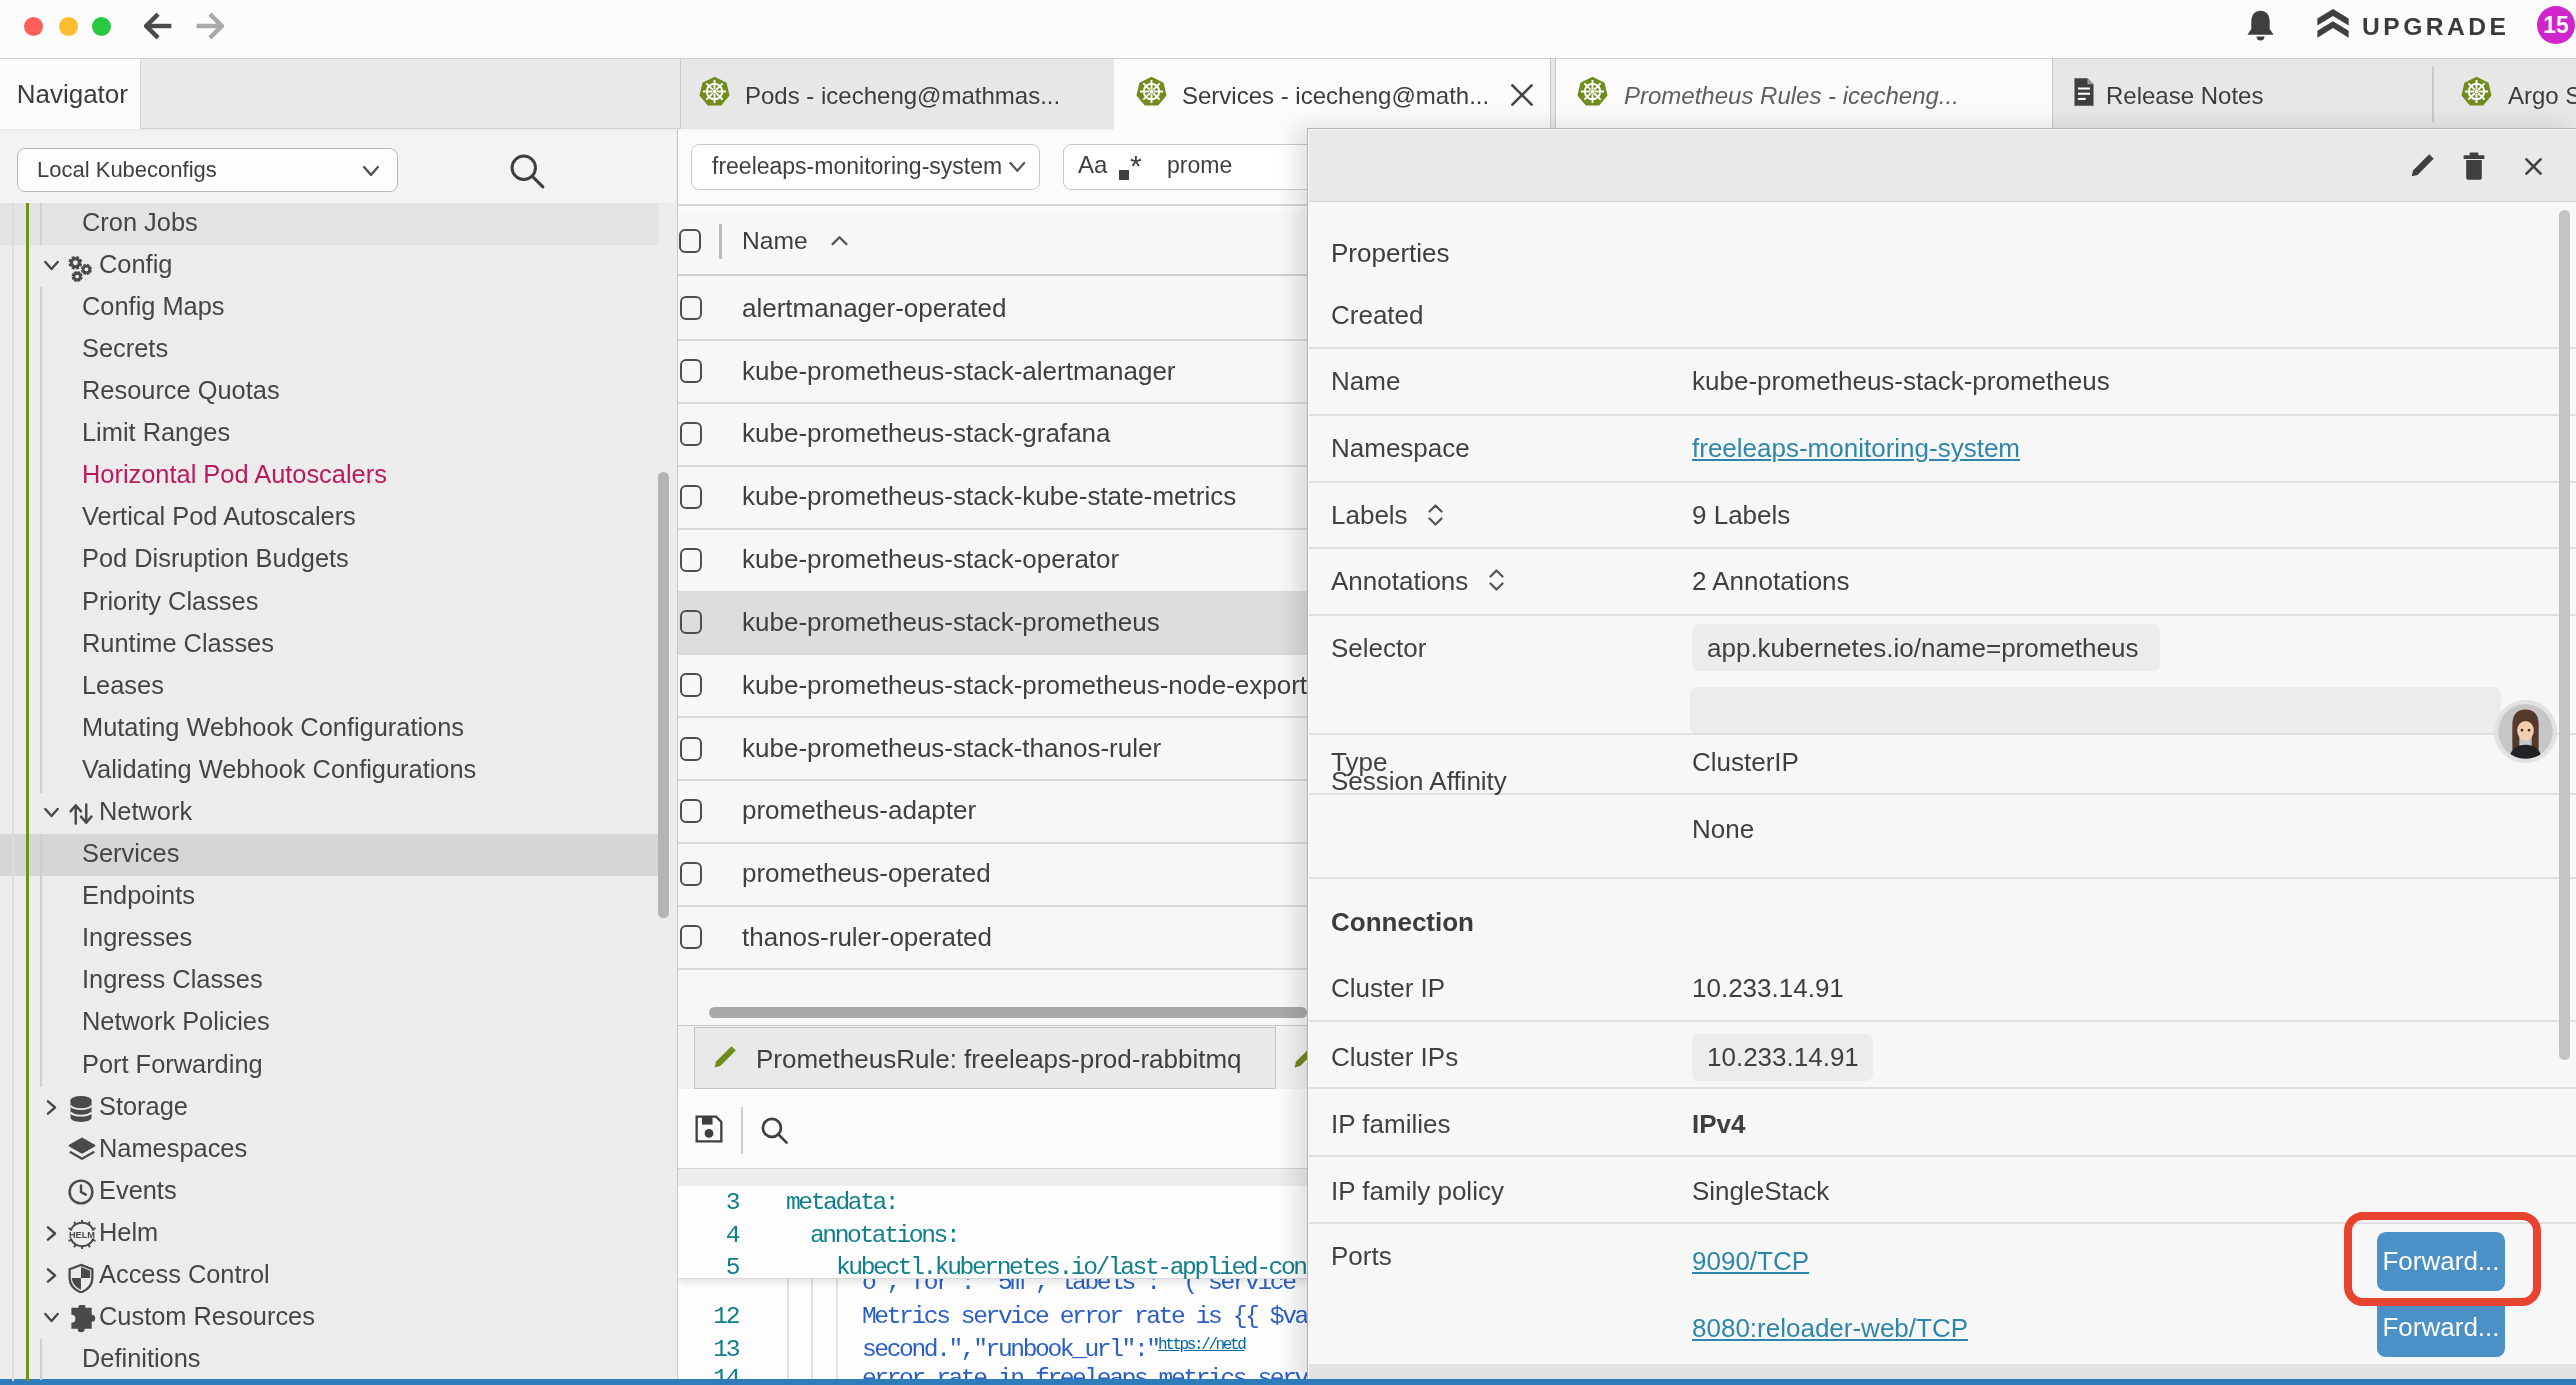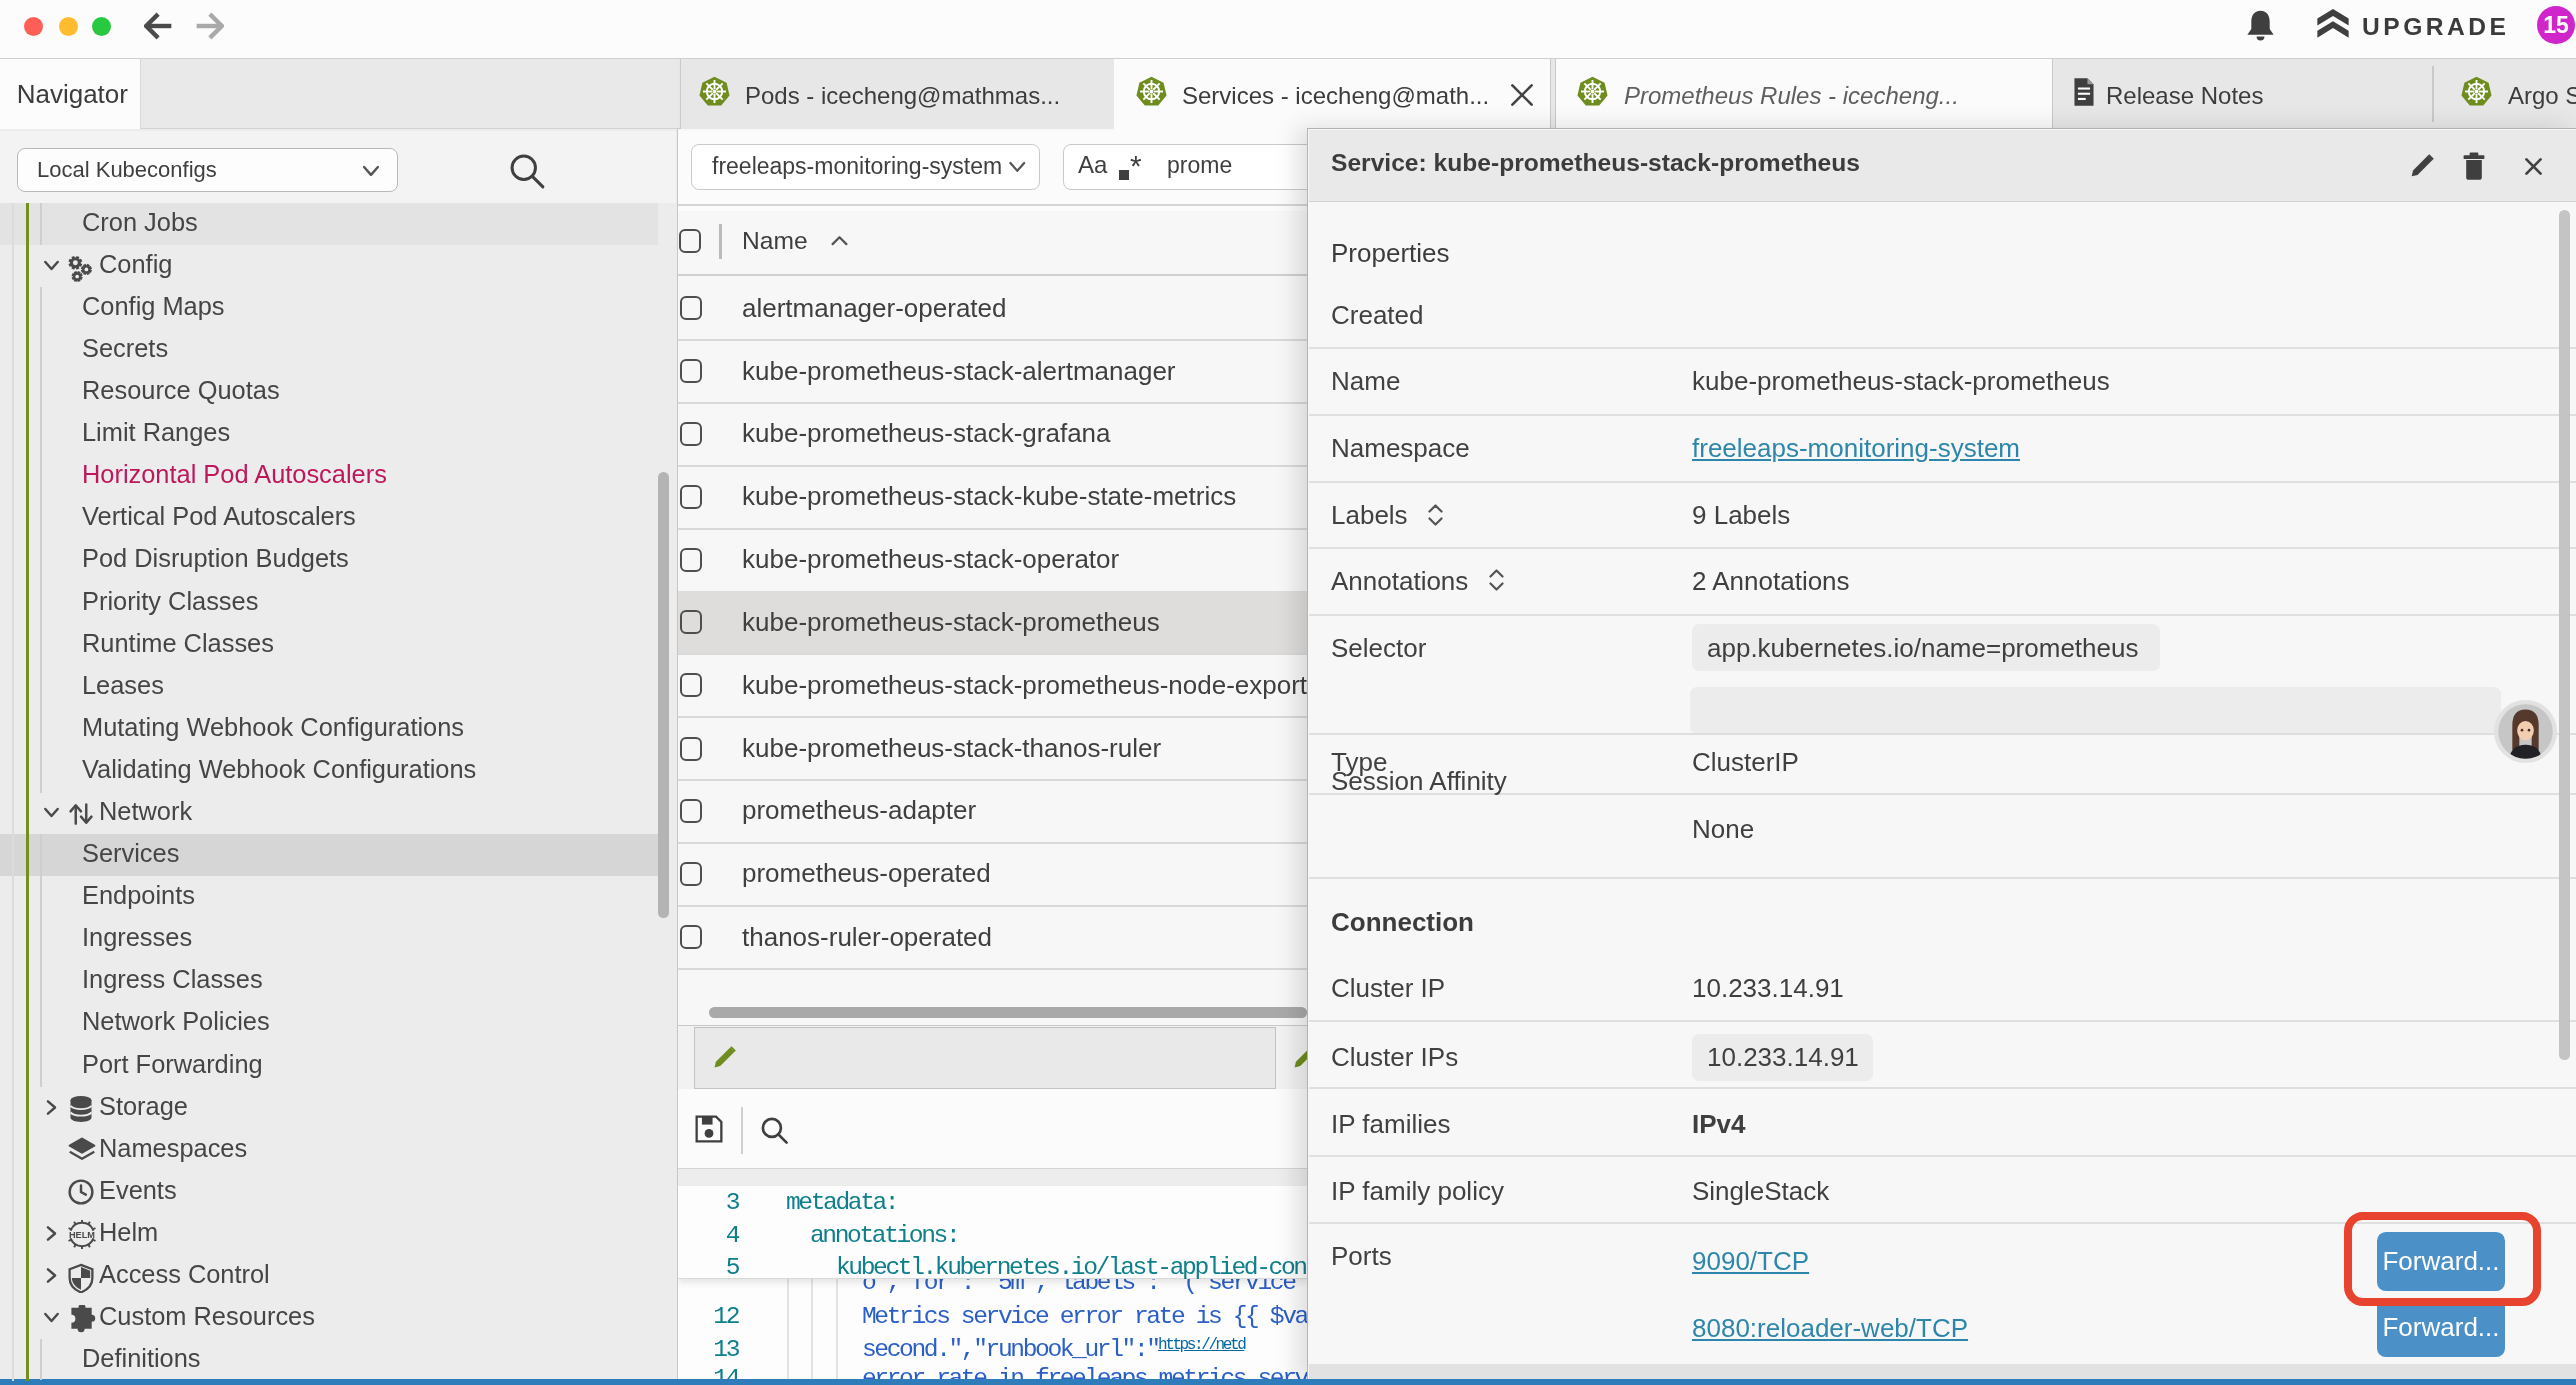--- a/index.html
+++ b/index.html
@@ -322,20 +322,21 @@
 <div class="hline" style="left:678px;top:968px;width:630px"></div>
 <div class="abs" style="left:709px;top:1007px;width:598px;height:10.5px;background:#a9a9a9;border-radius:5.3px"></div>
 <div class="abs" style="left:678px;top:1025px;width:630px;height:64px;background:#f2f2f2;border-top:1.8px solid #c9c9c9"></div>
 <div class="abs" style="left:694px;top:1027px;width:582px;height:62px;background:#e9e9e9;border:1.8px solid #c3c3c3"></div>
 <div class="abs" style="left:712px;top:1044px"><svg style="" width="26" height="26" viewBox="0 0 30 30">
         <g transform="scale(1.0)">
           <path d="M3 27 L4.5 20.5 L21 4 L26 9 L9.5 25.5 Z" fill="#6f8c1f"></path>
           <path d="M22.5 2.5 L27.5 7.5 L25.9 9.1 L20.9 4.1 Z" fill="#6f8c1f"></path>
         </g>
       </svg></div>
+<div class="txt" style="left:756px;top:1044px;font-size:26px;color:#3f3f3f">PrometheusRule: freeleaps-prod-rabbitmq</div>
 <div class="abs" style="left:1292px;top:1044px"><svg style="" width="26" height="26" viewBox="0 0 30 30">
         <g transform="scale(1.0)">
           <path d="M3 27 L4.5 20.5 L21 4 L26 9 L9.5 25.5 Z" fill="#6f8c1f"></path>
           <path d="M22.5 2.5 L27.5 7.5 L25.9 9.1 L20.9 4.1 Z" fill="#6f8c1f"></path>
         </g>
       </svg></div>
 <div class="abs" style="left:678px;top:1089px;width:630px;height:80px;background:#fbfbfb;border-bottom:1.8px solid #d5d5d5"></div>
 <div class="abs" style="left:694px;top:1114px"><svg style="" width="30" height="30" viewBox="0 0 34 34">
         <path d="M3 3 h22 l6 6 v22 h-28 z" fill="none" stroke="#3f3f3f" stroke-width="2.6"></path>
         <rect x="9" y="3" width="12" height="9" fill="#3f3f3f"></rect>
@@ -362,21 +363,20 @@
       <div class="abs" style="left:0;top:0;width:630px;height:93px;background:#fdfdfd;border-bottom:1.8px solid #d9d9d9;box-shadow:0 4.4px 7px rgba(0,0,0,0.10)"></div>
       <div class="txt" style="left:0;top:2.6px;width:60px;text-align:right;font-family:'Liberation Mono',monospace;font-size:24.6px;letter-spacing:-2.4px;white-space:pre;color:#0e7f8b">3</div>
       <div class="txt" style="left:108px;top:2.6px;font-family:'Liberation Mono',monospace;font-size:24.6px;letter-spacing:-2.4px;white-space:pre;color:#0e7f8b;">metadata:</div>
       <div class="txt" style="left:0;top:36px;width:60px;text-align:right;font-family:'Liberation Mono',monospace;font-size:24.6px;letter-spacing:-2.4px;white-space:pre;color:#0e7f8b">4</div>
       <div class="txt" style="left:132px;top:36px;font-family:'Liberation Mono',monospace;font-size:24.6px;letter-spacing:-2.4px;white-space:pre;color:#0e7f8b;">annotations:</div>
       <div class="txt" style="left:0;top:68px;width:60px;text-align:right;font-family:'Liberation Mono',monospace;font-size:24.6px;letter-spacing:-2.4px;white-space:pre;color:#0e7f8b">5</div>
       <div class="txt" style="left:158px;top:68px;font-family:'Liberation Mono',monospace;font-size:24.6px;letter-spacing:-2.4px;white-space:pre;color:#0e7f8b;">kubectl.kubernetes.io/last-applied-con</div>
     </div>
 <div class="abs" style="left:1307px;top:128px;width:1269px;height:1257px;background:#f7f7f7;border-left:1.8px solid #b3b3b3;border-top:1.8px solid #b3b3b3;box-shadow:-10.5px 0 23px rgba(0,0,0,0.13)"></div>
 <div class="abs" style="left:1309px;top:130px;width:1267px;height:72px;background:#e9e9e9;border-bottom:1.8px solid #d2d2d2"></div>
-<div class="txt" style="left:1331px;top:149px;font-size:24.6px;font-weight:bold;color:#3c3c3c">Service: kube-prometheus-stack-prometheus</div>
 <div class="abs" style="left:2409px;top:152px"><svg style="" width="27" height="27" viewBox="0 0 31 31">
         <g transform="scale(1.0333333333333334)">
           <path d="M3 27 L4.5 20.5 L21 4 L26 9 L9.5 25.5 Z" fill="#3f3f3f"></path>
           <path d="M22.5 2.5 L27.5 7.5 L25.9 9.1 L20.9 4.1 Z" fill="#3f3f3f"></path>
         </g>
       </svg></div>
 <div class="abs" style="left:2461px;top:151px"><svg style="" width="26" height="30" viewBox="0 0 30 34">
         <path d="M6 10 h18 v20 a3 3 0 0 1 -3 3 h-12 a3 3 0 0 1 -3 -3 z" fill="#3f3f3f"></path>
         <rect x="3" y="4.5" width="24" height="4.5" rx="1" fill="#3f3f3f"></rect>
         <rect x="10" y="1.5" width="10" height="4" rx="1" fill="#3f3f3f"></rect>

